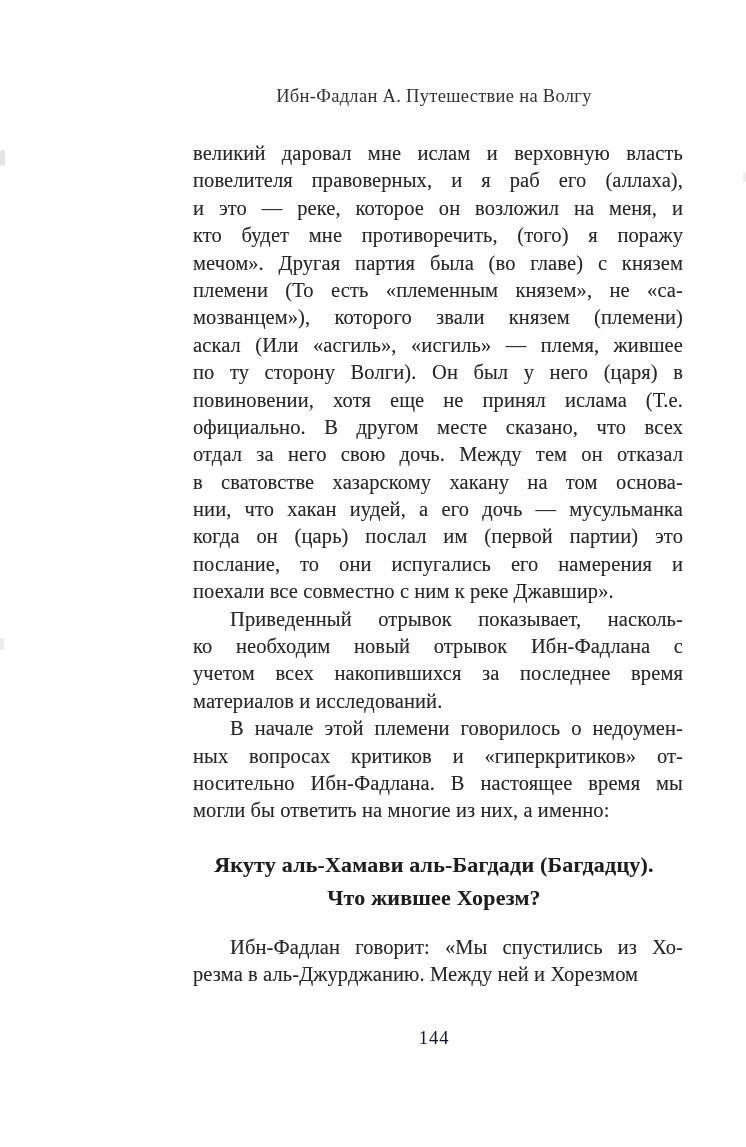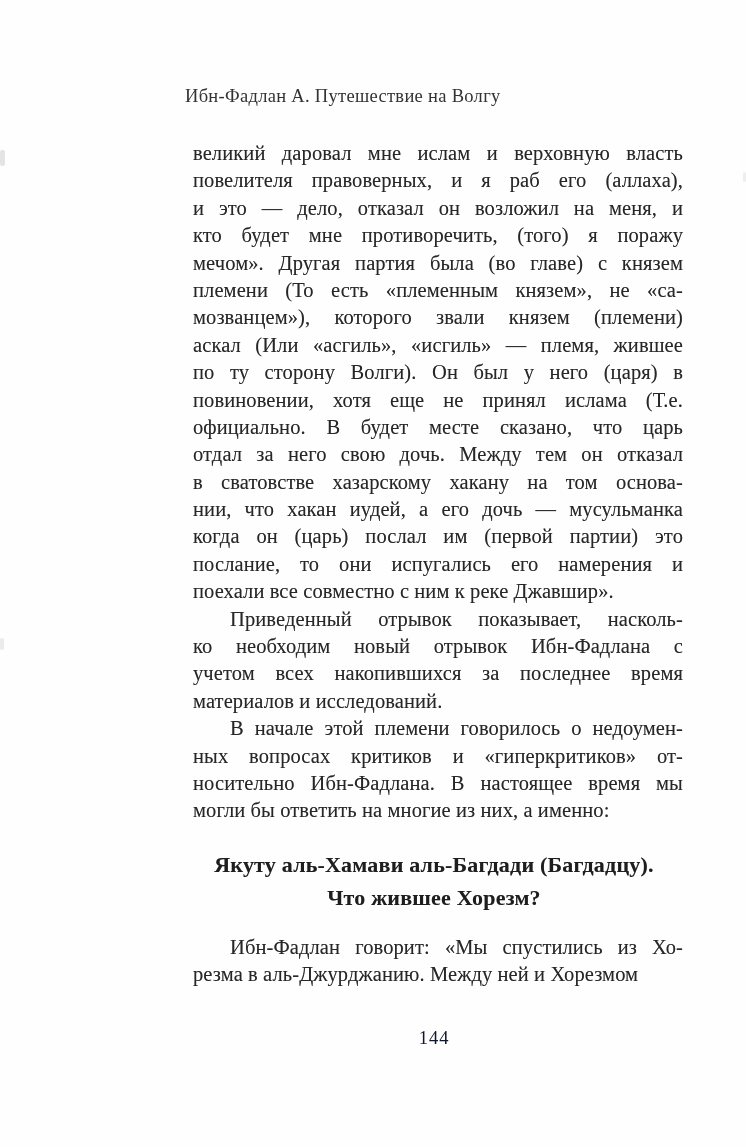--- a/index.html
+++ b/index.html
@@ -24,21 +24,21 @@
   }
   .artifact.a1 { left: 0; top: 150; width: 5px; height: 16px; top: 150px; opacity: .7; }
   .artifact.a2 { left: 0; top: 638px; width: 4px; height: 12px; opacity: .5; }
   .artifact.a3 { right: 0; top: 172px; width: 3px; height: 10px; opacity: .4; }
 
   .running-header {
     position: absolute;
     left: 185px;
     width: 498px;
     top: 86px;
-    text-align: left;
+    text-align: center;
     font-size: 18.5px;
     letter-spacing: 0.3px;
     color: #333333;
   }
 
   .textblock {
     position: absolute;
     left: 185px;
     top: 140px;
     width: 498px;
@@ -99,29 +99,29 @@
   <div class="artifact a1"></div>
   <div class="artifact a2"></div>
   <div class="artifact a3"></div>
 
   <div class="running-header">Ибн-Фадлан А. Путешествие на Волгу</div>
 
   <div class="textblock">
 
     <div class="ln">великий даровал мне ислам и верховную власть</div>
     <div class="ln">повелителя правоверных, и я раб его (аллаха),</div>
-    <div class="ln">и это — дело, отказал он возложил на меня, и</div>
+    <div class="ln">и это — реке, которое он возложил на меня, и</div>
     <div class="ln">кто будет мне противоречить, (того) я поражу</div>
     <div class="ln">мечом». Другая партия была (во главе) с князем</div>
     <div class="ln">племени (То есть «племенным князем», не «са-</div>
     <div class="ln">мозванцем»), которого звали князем (племени)</div>
     <div class="ln">аскал (Или «асгиль», «исгиль» — племя, жившее</div>
     <div class="ln">по ту сторону Волги). Он был у него (царя) в</div>
     <div class="ln">повиновении, хотя еще не принял ислама (Т.е.</div>
-    <div class="ln">официально. В будет месте сказано, что царь</div>
+    <div class="ln">официально. В другом месте сказано, что всех</div>
     <div class="ln">отдал за него свою дочь. Между тем он отказал</div>
     <div class="ln">в сватовстве хазарскому хакану на том основа-</div>
     <div class="ln">нии, что хакан иудей, а его дочь — мусульманка</div>
     <div class="ln">когда он (царь) послал им (первой партии) это</div>
     <div class="ln">послание, то они испугались его намерения и</div>
     <div class="ln last">поехали все совместно с ним к реке Джавшир».</div>
 
     <div class="ln indent">Приведенный отрывок показывает, насколь-</div>
     <div class="ln">ко необходим новый отрывок Ибн-Фадлана с</div>
     <div class="ln">учетом всех накопившихся за последнее время</div>

